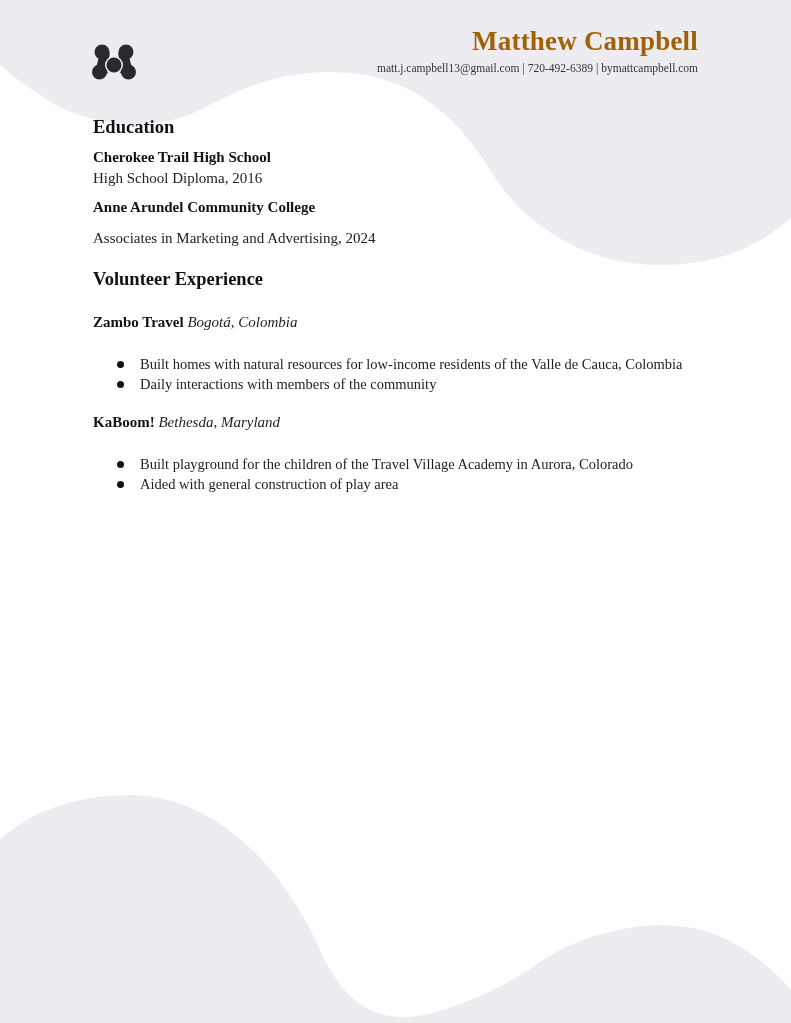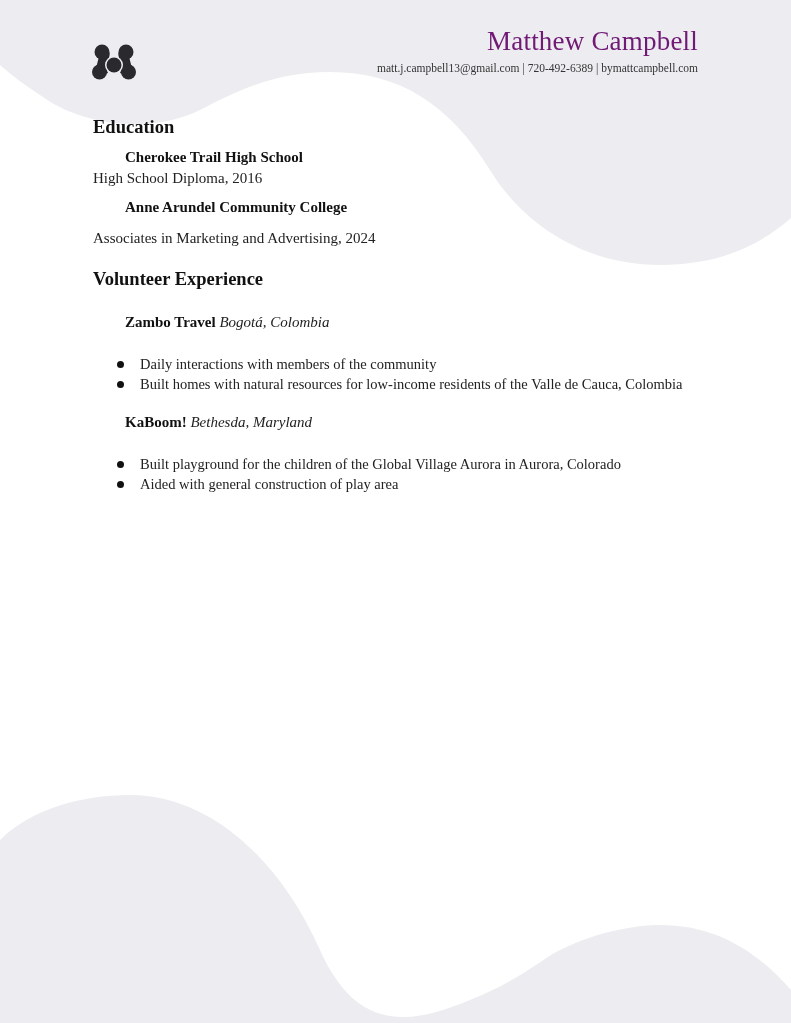--- a/index.html
+++ b/index.html
@@ -36,23 +36,23 @@
       left: 92px;
       top: 43px;
       width: 44px;
       height: 38px;
     }
     .name {
       position: absolute;
       right: 93px;
       top: 26px;
       font-size: 27px;
-      font-weight: normal;
+      font-weight: bold;
       letter-spacing: 0.2px;
-      color: #701a75;
+      color: #a16207;
       margin: 0;
       white-space: nowrap;
       text-align: center;
     }
     .contact {
       position: absolute;
       right: 93px;
       top: 62px;
       font-size: 11.5px;
       color: #333333;
@@ -67,21 +67,20 @@
       margin: 0;
       color: #111;
     }
     .entry-title {
       position: absolute;
       left: 93px;
       font-size: 15px;
       font-weight: bold;
       color: #111;
       white-space: nowrap;
-      margin-left: 32px;
     }
     .entry-sub {
       position: absolute;
       left: 93px;
       font-size: 15px;
       color: #222;
       white-space: nowrap;
     }
     .entry-loc {
       font-weight: normal;
@@ -170,26 +169,26 @@
   <div class="entry-title" style="top:199px;">Anne Arundel Community College</div>
   <div class="entry-sub" style="top:230px;">Associates in Marketing and Advertising, 2024</div>
 
   <h2 class="section-title" style="top:269px;">Volunteer Experience</h2>
 
   <div class="entry-title" style="top:314px;">
     <span>Zambo Travel</span>
     <span class="entry-loc">Bogotá, Colombia</span>
   </div>
   <ul class="bullets" style="top:354px;">
+    <li><span class="dot"></span><span>Built homes with natural resources for low-income residents of the Valle de Cauca, Colombia</span></li>
     <li><span class="dot"></span><span>Daily interactions with members of the community</span></li>
-    <li><span class="dot"></span><span>Built homes with natural resources for low-income residents of the Valle de Cauca, Colombia</span></li>
   </ul>
 
   <div class="entry-title" style="top:414px;">
     <span>KaBoom!</span>
     <span class="entry-loc">Bethesda, Maryland</span>
   </div>
   <ul class="bullets" style="top:454px;">
-    <li><span class="dot"></span><span>Built playground for the children of the Global Village Aurora in Aurora, Colorado</span></li>
+    <li><span class="dot"></span><span>Built playground for the children of the Travel Village Academy in Aurora, Colorado</span></li>
     <li><span class="dot"></span><span>Aided with general construction of play area</span></li>
   </ul>
 
 </div>
 
 </body></html>

